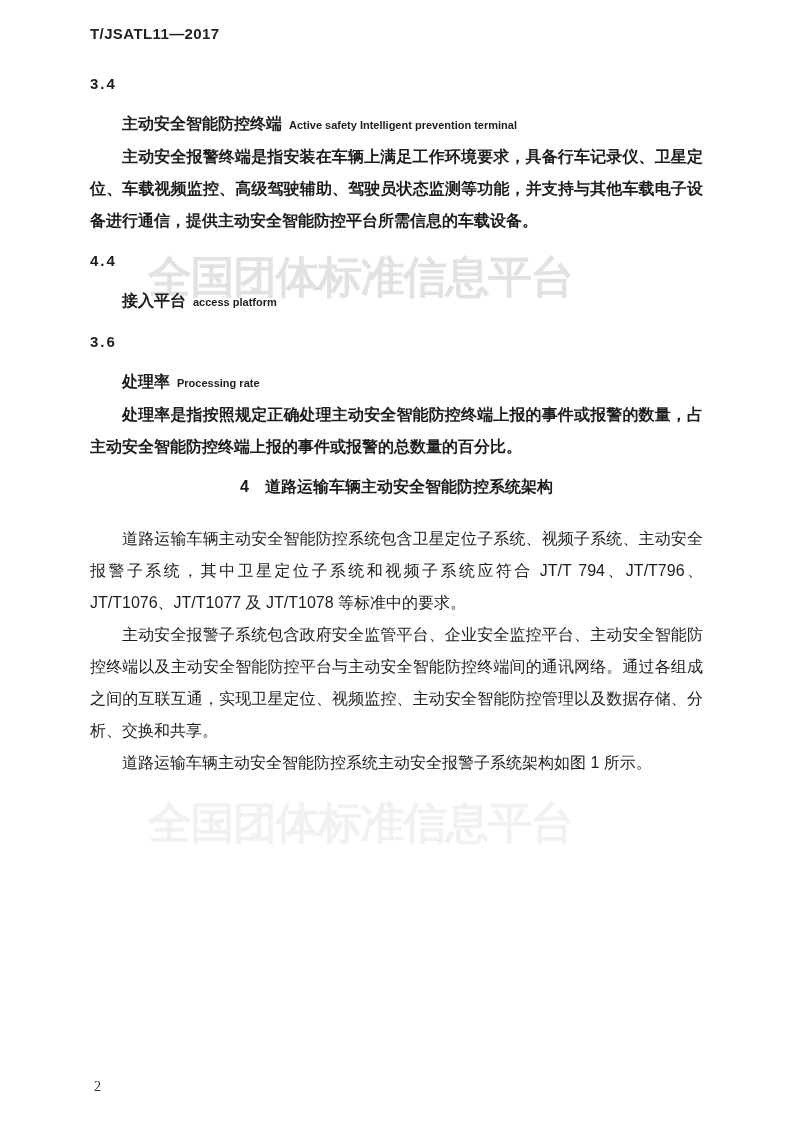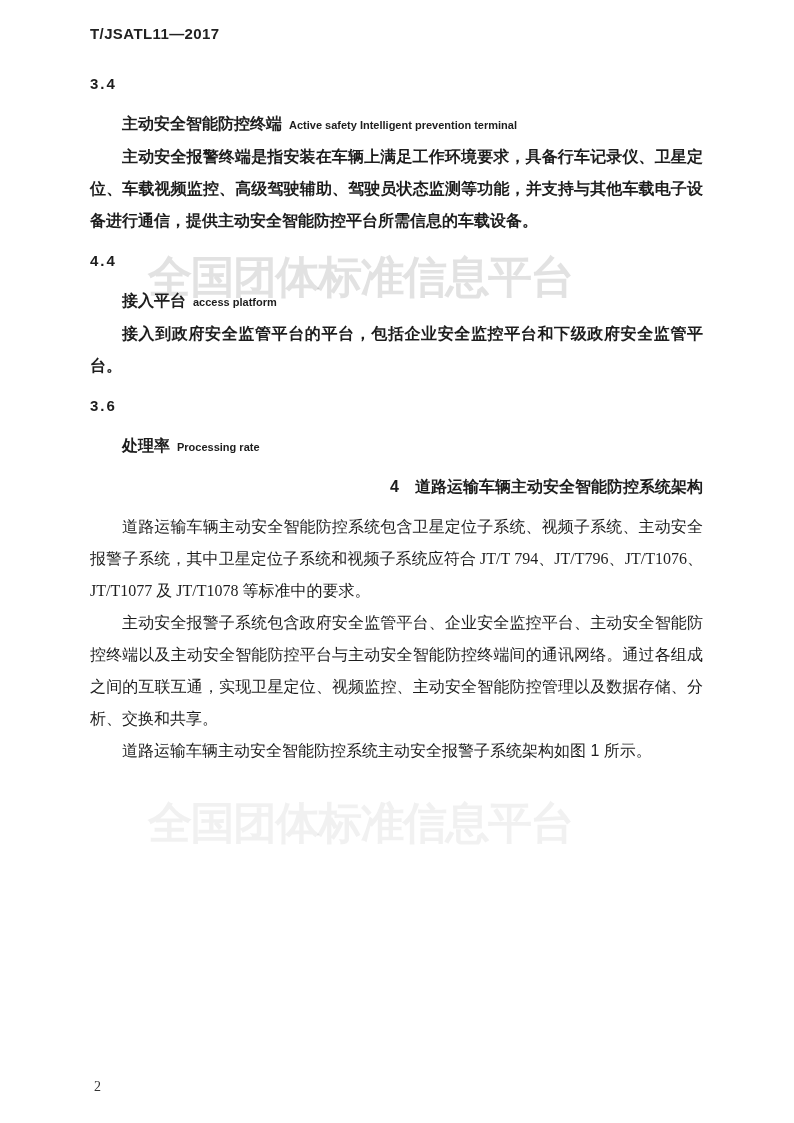--- a/index.html
+++ b/index.html
@@ -60,29 +60,28 @@
     margin: 0;
     text-indent: 2em;
   }
   .term-body {
     font-weight: 700;
   }
   .chapter-heading {
     margin-top: 8px;
     font-weight: 700;
     line-height: 32px;
-    text-align: right;
+    text-align: center;
   }
   .chapter-heading .ch-num {
     display: inline-block;
     margin-right: 16px;
   }
   .ch-para-first {
-    margin-top: 8px;
-    font-family: Liberation Serif, serif;
+    margin-top: 20px;
   }
   .watermark {
     position: absolute;
     left: 148px;
     white-space: nowrap;
     font-size: 44px;
     font-weight: 600;
     letter-spacing: -1.5px;
     z-index: 1;
     user-select: none;
@@ -120,26 +119,26 @@
     <div class="clause-num">3.4</div>
     <div class="term-heading">
       <span class="term-zh">主动安全智能防控终端</span><span class="term-en">Active safety Intelligent prevention terminal</span>
     </div>
     <p class="para term-body">主动安全报警终端是指安装在车辆上满足工作环境要求，具备行车记录仪、卫星定位、车载视频监控、高级驾驶辅助、驾驶员状态监测等功能，并支持与其他车载电子设备进行通信，提供主动安全智能防控平台所需信息的车载设备。</p>
 
     <div class="clause-num">4.4</div>
     <div class="term-heading">
       <span class="term-zh">接入平台</span><span class="term-en">access platform</span>
     </div>
-    <p class="para term-body">接入到政府安全监管平台的平台，包括企业安全监控平台和下级政府安全监管平台。</p>
 
     <div class="clause-num">3.6</div>
     <div class="term-heading">
       <span class="term-zh">处理率</span><span class="term-en">Processing rate</span>
     </div>
+    <p class="para term-body">处理率是指按照规定正确处理主动安全智能防控终端上报的事件或报警的数量，占主动安全智能防控终端上报的事件或报警的总数量的百分比。</p>
 
     <div class="chapter-heading">
       <span class="ch-num">4</span><span class="ch-title">道路运输车辆主动安全智能防控系统架构</span>
     </div>
     <p class="para ch-para-first">道路运输车辆主动安全智能防控系统包含卫星定位子系统、视频子系统、主动安全报警子系统，其中卫星定位子系统和视频子系统应符合 JT/T 794、JT/T796、JT/T1076、JT/T1077 及 JT/T1078 等标准中的要求。</p>
     <p class="para">主动安全报警子系统包含政府安全监管平台、企业安全监控平台、主动安全智能防控终端以及主动安全智能防控平台与主动安全智能防控终端间的通讯网络。通过各组成之间的互联互通，实现卫星定位、视频监控、主动安全智能防控管理以及数据存储、分析、交换和共享。</p>
     <p class="para">道路运输车辆主动安全智能防控系统主动安全报警子系统架构如图 1 所示。</p>
 
   </div>
 

